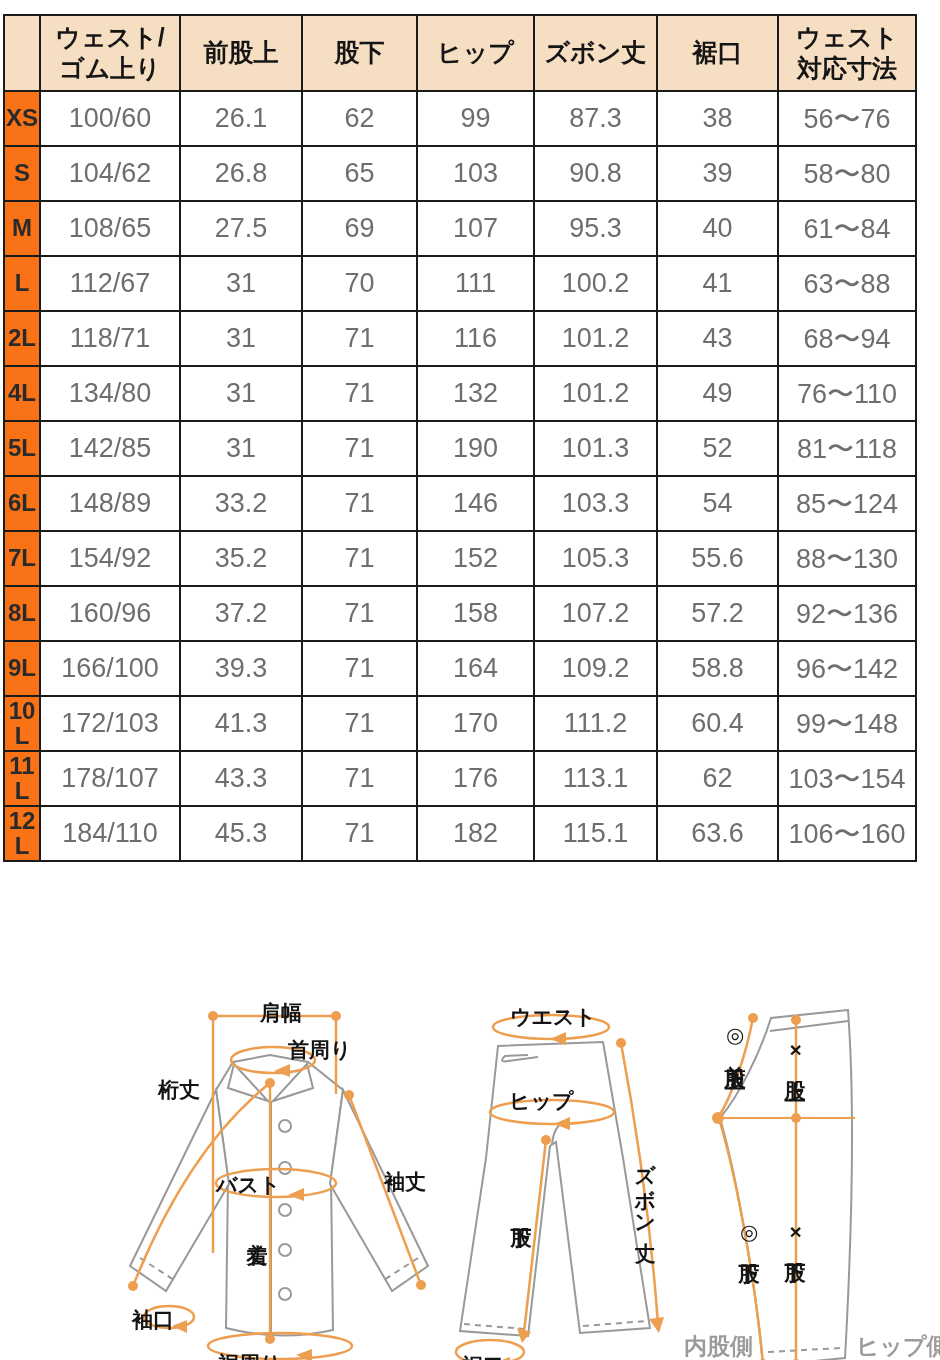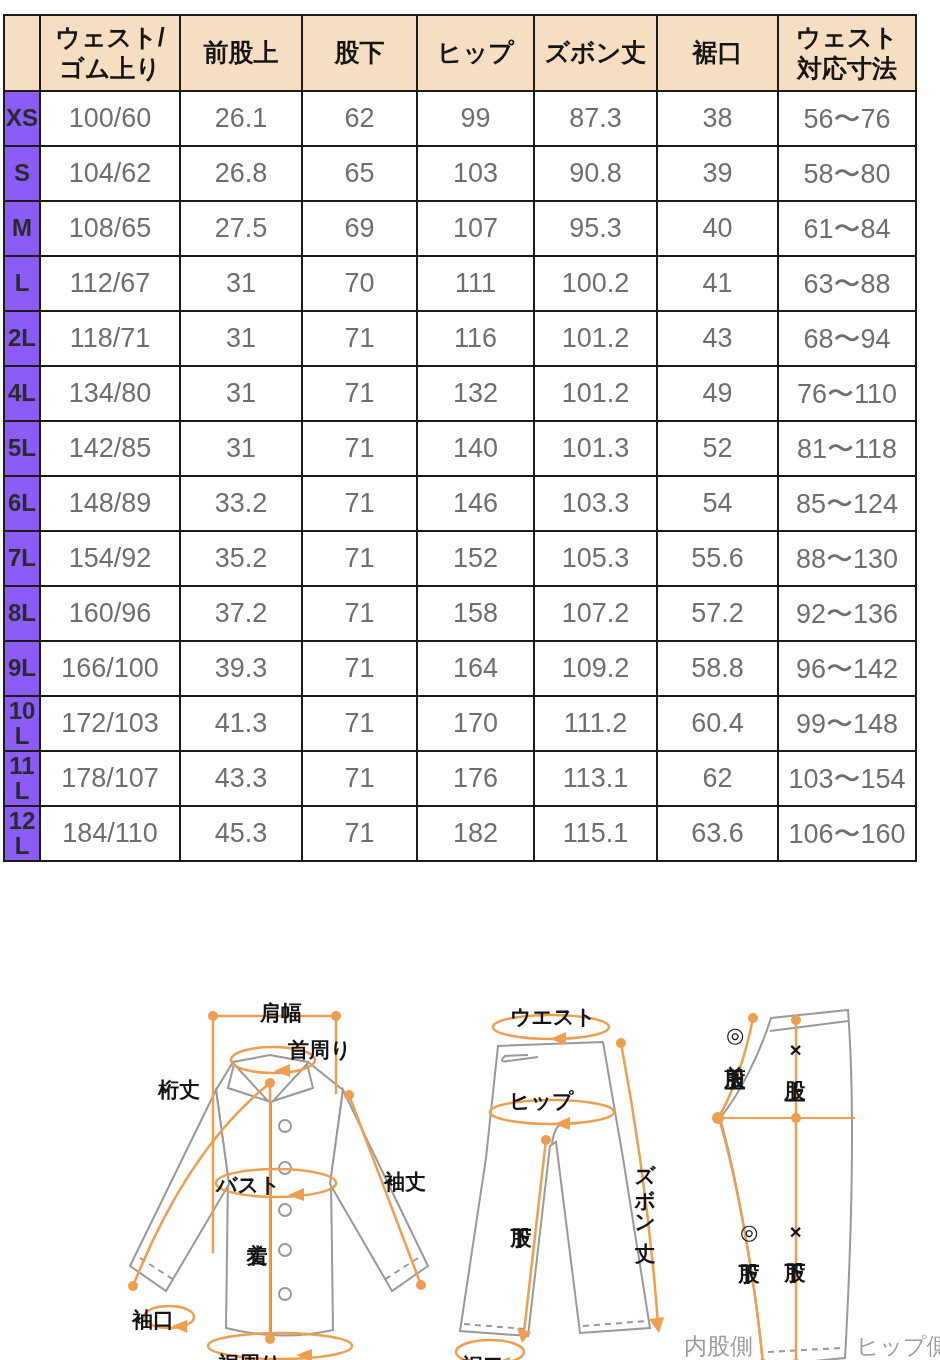--- a/index.html
+++ b/index.html
@@ -9,30 +9,30 @@
 
   
   table.size-chart { border-collapse:collapse; table-layout:fixed; width:912px; margin:14px 0 0 3px; }
   .size-chart th, .size-chart td { border:2px solid #1b1b1b; text-align:center; vertical-align:middle; }
   .size-chart thead th {
     background:#f6dec3; height:76px; font-size:25px; font-weight:700; color:#151515;
     white-space:pre-line; line-height:1.25; letter-spacing:0px;
   }
   .size-chart tbody td { height:55px; font-size:27px; font-weight:400; color:#6e6e6e; letter-spacing:0px; }
   .size-chart tbody th {
-    background:#8b5cf6; font-size:24px; font-weight:600; color:#2a2a2a;
+    background:#f97316; font-size:24px; font-weight:600; color:#2a2a2a;
     line-height:1.02; word-break:break-all; padding:0;
   }
 
   
   .diagrams { position:absolute; left:0; top:998px; width:852px; height:410px;margin-left:48px; }
   .diagrams svg { position:absolute; top:0; }
   .dlabel { position:absolute; font-size:21px; font-weight:700; color:#141414; white-space:nowrap; line-height:1.1; }
   .vlabel { writing-mode:vertical-rl; text-orientation:upright; letter-spacing:2px; }
-  .glabel { color:#9b9b9b; font-size:23px; font-weight:400; }
+  .glabel { color:#9b9b9b; font-size:23px; font-weight:700; }
   .note { position:absolute; left:70px; top:364px; font-size:27px; font-weight:700; color:#ec4899; letter-spacing:1px; }
 
   .o-line { stroke:#ed9e4f; stroke-width:2.5; fill:none; }
   .o-thin { stroke:#ed9e4f; stroke-width:2; fill:none; }
   .o-dot  { fill:#ed9e4f; stroke:none; }
   .o-arrow{ fill:#ed9e4f; stroke:none; }
   .g-line { stroke:#999999; stroke-width:2; fill:none; }
   .g-fill { stroke:#999999; stroke-width:2; fill:#ffffff; }
   .g-dash { stroke:#999999; stroke-width:2; fill:none; stroke-dasharray:6 5; }
 </style>
@@ -133,21 +133,21 @@
           <td>101.2</td>
           <td>49</td>
           <td>76〜110</td>
         </tr>
 
         <tr>
           <th>5L</th>
           <td>142/85</td>
           <td>31</td>
           <td>71</td>
-          <td>140</td>
+          <td>190</td>
           <td>101.3</td>
           <td>52</td>
           <td>81〜118</td>
         </tr>
 
         <tr>
           <th>6L</th>
           <td>148/89</td>
           <td>33.2</td>
           <td>71</td>

